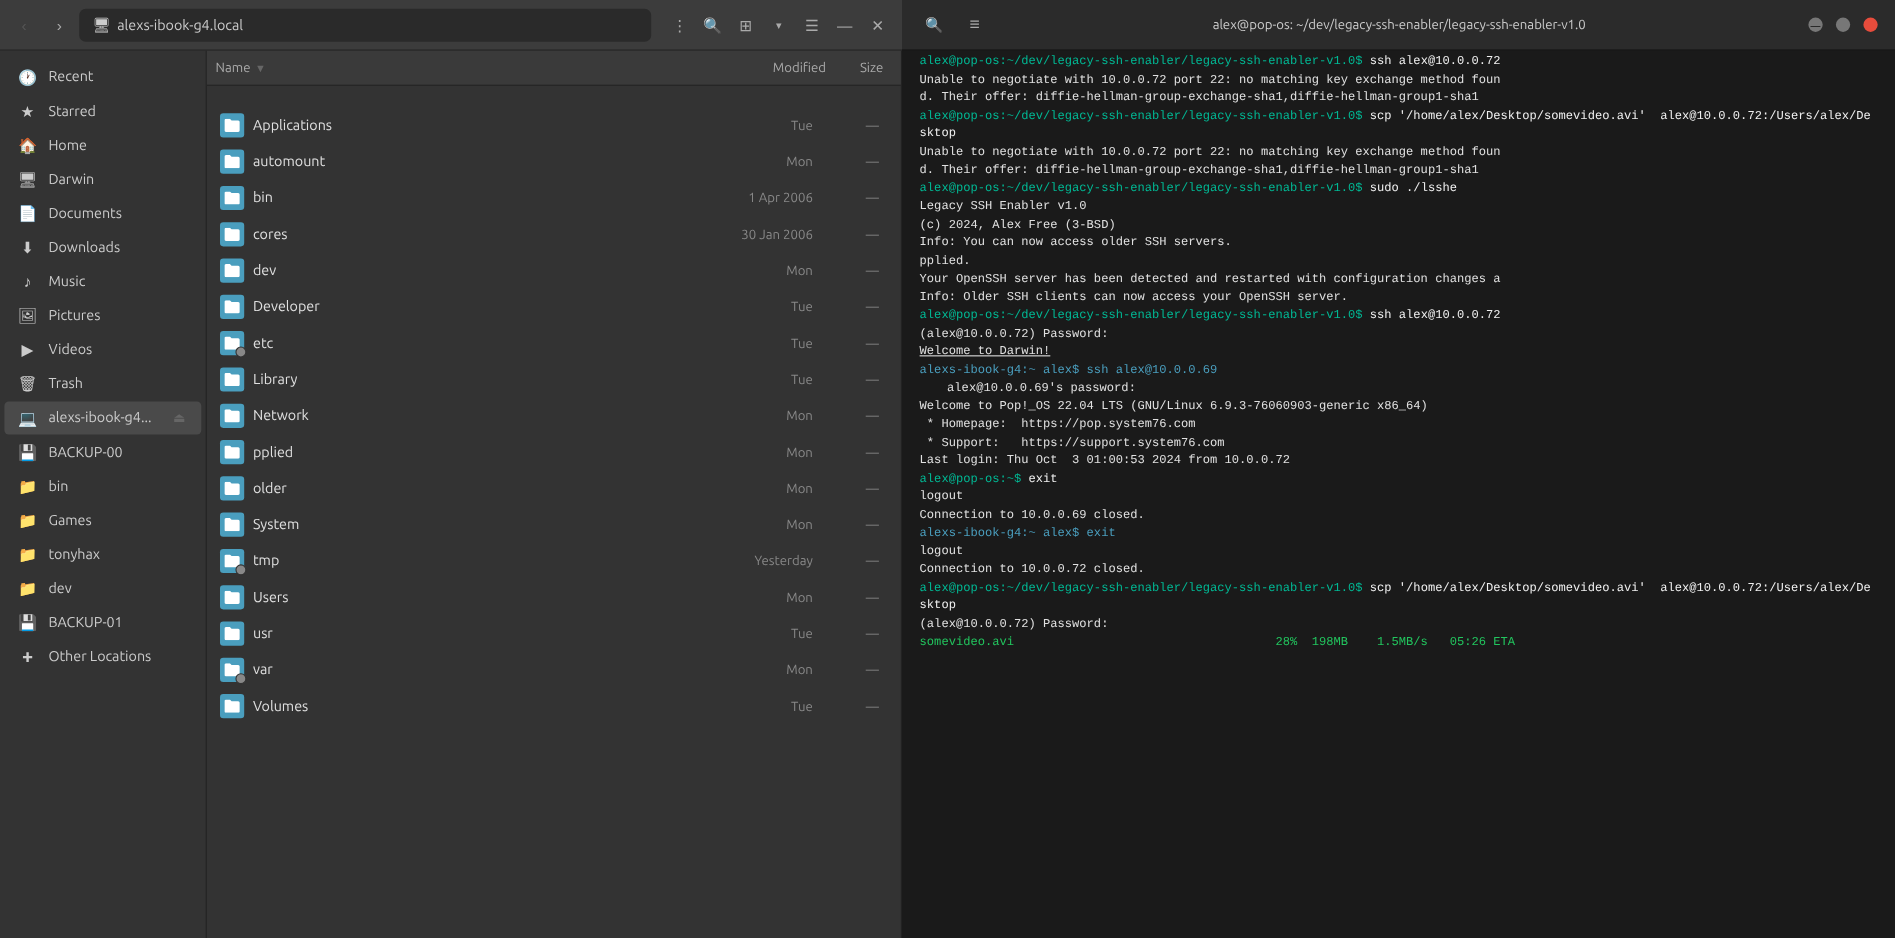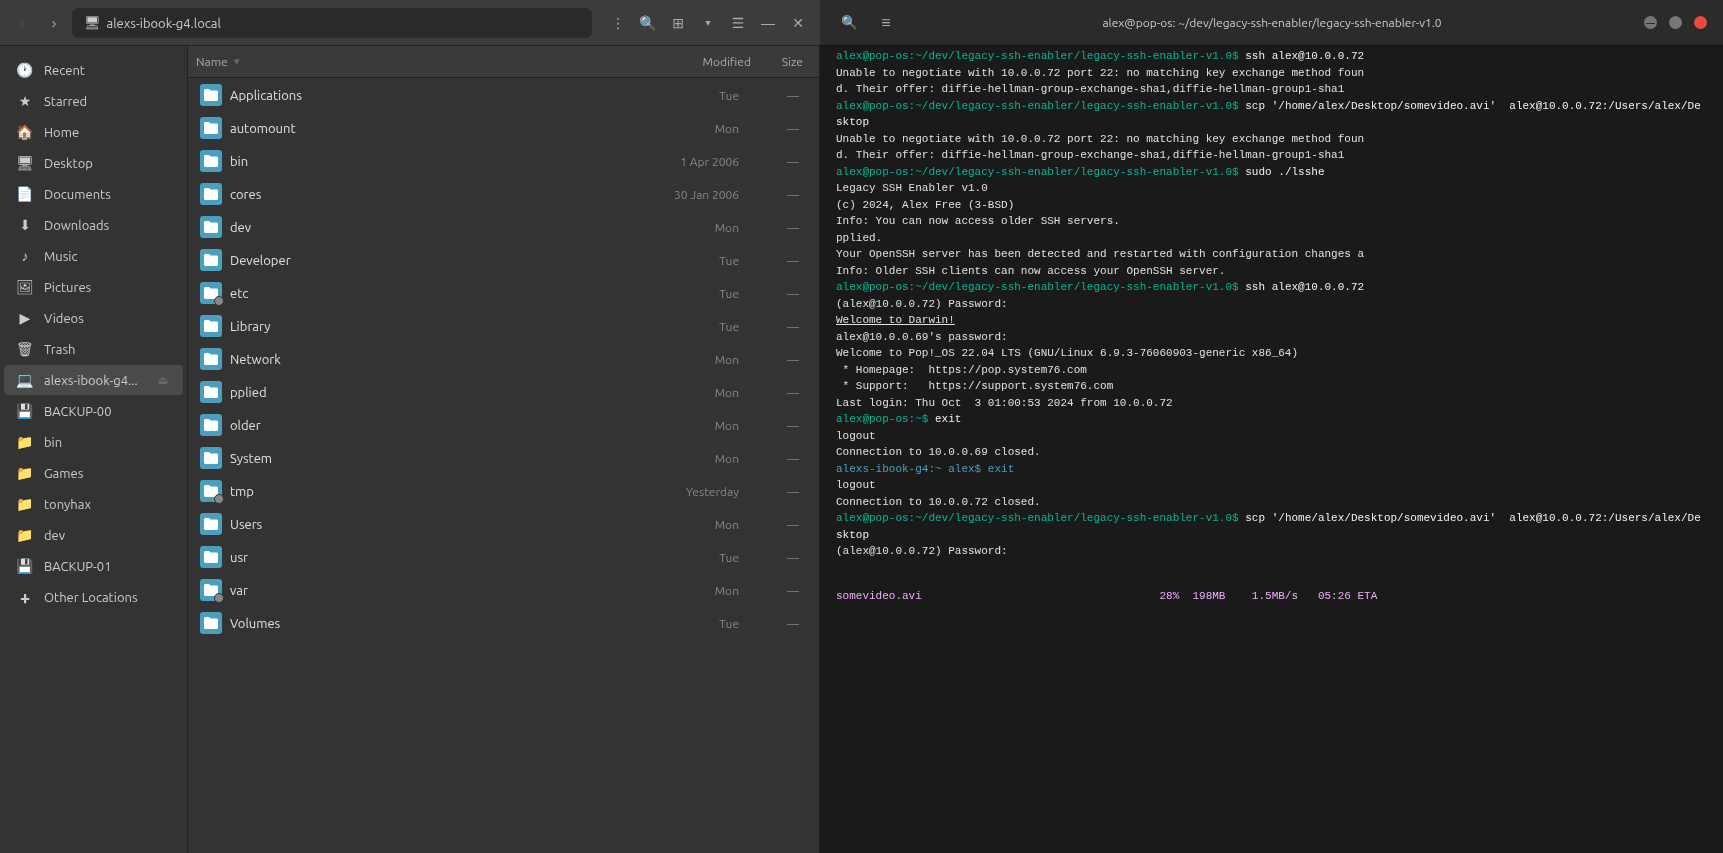--- a/index.html
+++ b/index.html
@@ -298,21 +298,21 @@
           <div class="sidebar-item">
             <span class="sidebar-icon">★</span>
             <span>Starred</span>
           </div>
           <div class="sidebar-item">
             <span class="sidebar-icon">🏠</span>
             <span>Home</span>
           </div>
           <div class="sidebar-item">
             <span class="sidebar-icon">🖥</span>
-            <span>Desktop</span>
+            <span>Darwin</span>
           </div>
           <div class="sidebar-item">
             <span class="sidebar-icon">📄</span>
             <span>Documents</span>
           </div>
           <div class="sidebar-item">
             <span class="sidebar-icon">⬇</span>
             <span>Downloads</span>
           </div>
           <div class="sidebar-item">
@@ -359,21 +359,21 @@
           <div class="sidebar-item">
             <span class="sidebar-icon">💾</span>
             <span>BACKUP-01</span>
           </div>
           <div class="sidebar-item">
             <span class="sidebar-icon" style="font-size:18px; font-weight:bold;">+</span>
             <span>Other Locations</span>
           </div>
         </div>
 
-        <div class="file-pane" style="width:632px;">
+        <div class="file-pane" style="width:632px;gap:19px;">
 
           <div class="file-pane-header">
             <div class="col-name">
               <span>Name</span>
               <span style="font-size:10px; color:#666;">▼</span>
             </div>
             <div class="col-modified">
               <span>Modified</span>
             </div>
             <div class="col-size">
@@ -580,33 +580,34 @@
           <div class="t-line" style="color: rgb(224, 224, 224);">Legacy SSH Enabler v1.0</div>
           <div class="t-line" style="color: rgb(224, 224, 224);">(c) 2024, Alex Free (3-BSD)</div>
           <div class="t-line" style="color: rgb(224, 224, 224);"></div>
           <div class="t-line" style="color: rgb(224, 224, 224);">Info: You can now access older SSH servers.</div>
           <div class="t-line" style="color: rgb(224, 224, 224);">pplied.</div>
           <div class="t-line" style="color: rgb(224, 224, 224);">Your OpenSSH server has been detected and restarted with configuration changes a</div>
           <div class="t-line" style="color: rgb(224, 224, 224);">Info: Older SSH clients can now access your OpenSSH server.</div>
           <div class="t-line"><span class="t-prompt">alex@pop-os:~/dev/legacy-ssh-enabler/legacy-ssh-enabler-v1.0$</span><span class="t-cmd"> ssh alex@10.0.0.72</span></div>
           <div class="t-line" style="color: rgb(224, 224, 224);">(alex@10.0.0.72) Password:</div>
           <div class="t-line" style="color: rgb(224, 224, 224); text-decoration: underline;">Welcome to Darwin!</div>
-          <div class="t-line" style="color: rgb(224, 224, 224);">alex@10.0.0.69's password:</div>
+          <div class="t-line"><span class="t-system">alexs-ibook-g4:~ alex$ ssh alex@10.0.0.69</span></div>
+          <div class="t-line" style="color: rgb(224, 224, 224); margin-left: 25px;">alex@10.0.0.69's password:</div>
           <div class="t-line" style="color: rgb(224, 224, 224);">Welcome to Pop!_OS 22.04 LTS (GNU/Linux 6.9.3-76060903-generic x86_64)</div>
           <div class="t-line" style="color: rgb(224, 224, 224);"></div>
           <div class="t-line" style="color: rgb(224, 224, 224);"> * Homepage:  https://pop.system76.com</div>
           <div class="t-line" style="color: rgb(224, 224, 224);"> * Support:   https://support.system76.com</div>
           <div class="t-line" style="color: rgb(224, 224, 224);"></div>
           <div class="t-line" style="color: rgb(224, 224, 224);">Last login: Thu Oct  3 01:00:53 2024 from 10.0.0.72</div>
           <div class="t-line"><span class="t-prompt">alex@pop-os:~$</span><span class="t-cmd"> exit</span></div>
           <div class="t-line" style="color: rgb(224, 224, 224);">logout</div>
           <div class="t-line" style="color: rgb(224, 224, 224);">Connection to 10.0.0.69 closed.</div>
           <div class="t-line"><span class="t-system">alexs-ibook-g4:~ alex$ exit</span></div>
           <div class="t-line" style="color: rgb(224, 224, 224);">logout</div>
           <div class="t-line" style="color: rgb(224, 224, 224);">Connection to 10.0.0.72 closed.</div>
           <div class="t-line"><span class="t-prompt">alex@pop-os:~/dev/legacy-ssh-enabler/legacy-ssh-enabler-v1.0$</span><span class="t-cmd"> scp '/home/alex/Desktop/somevideo.avi'  alex@10.0.0.72:/Users/alex/Desktop</span></div>
           <div class="t-line" style="color: rgb(224, 224, 224);">(alex@10.0.0.72) Password:</div>
-          <div class="t-line" style="color: #f0abfc; margin-top: 28px;">somevideo.avi                                    28%  198MB    1.5MB/s   05:26 ETA</div>
+          <div class="t-line" style="color: #22c55e;">somevideo.avi                                    28%  198MB    1.5MB/s   05:26 ETA</div>
         </div>
 
     </div>
   </div>
 </div>
 
 </body></html>

